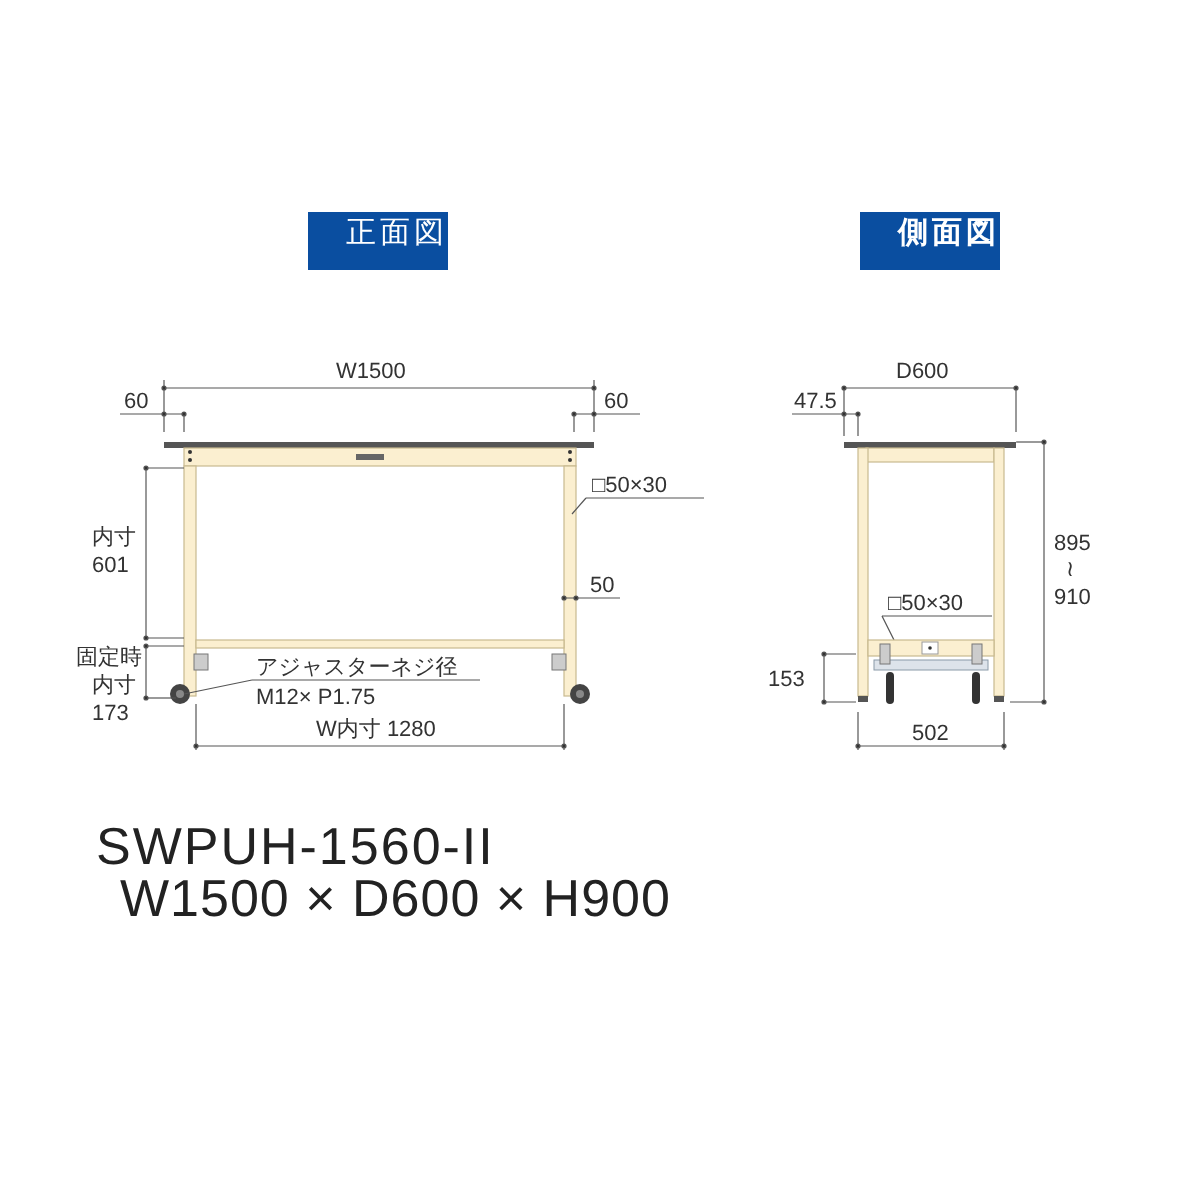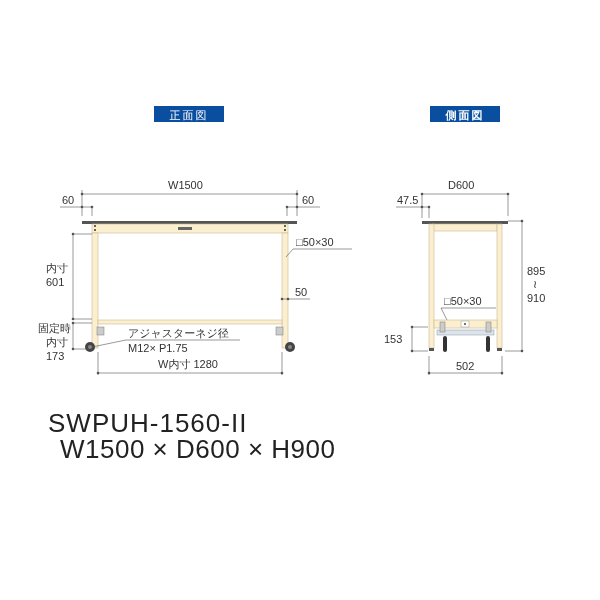--- a/index.html
+++ b/index.html
@@ -1,17 +1,17 @@
 <!DOCTYPE html>
 <html><head>
 <meta charset="utf-8">
 <style>
   html, body { margin: 0; padding: 0; background: #ffffff; }
   body { width: 600px; height: 600px; position: relative; overflow: hidden; font-family: "DejaVu Sans", sans-serif; }
-  .label-box { position: absolute; height: 16px; background: #0a4ea0; color: #ffffff; font-size: 11px; line-height: 20px; text-align: center; letter-spacing: 2px; }
+  .label-box { position: absolute; height: 29px; background: #0a4ea0; color: #ffffff; font-size: 15px; line-height: 20px; text-align: right; letter-spacing: 2px; }
   svg { position: absolute; left: 0; top: 0; }
   .dim { font-family: "Liberation Sans", sans-serif; font-size: 11px; fill: #333333; }
   .model { position: absolute; left: 48px; top: 408px; font-family: "Liberation Sans", sans-serif; font-size: 26px; color: #222222; letter-spacing: 1px; }
   .spec { position: absolute; left: 60px; top: 434px; font-family: "Liberation Sans", sans-serif; font-size: 26px; color: #222222; letter-spacing: 0.5px; }
 </style>
 </head>
 <body>
 
 <div class="label-box" style="left:154px;top:106px;width:70px;">正面図</div>
 <div class="label-box" style="left:430px;top:106px;width:70px;font-weight:bold;">側面図</div>

